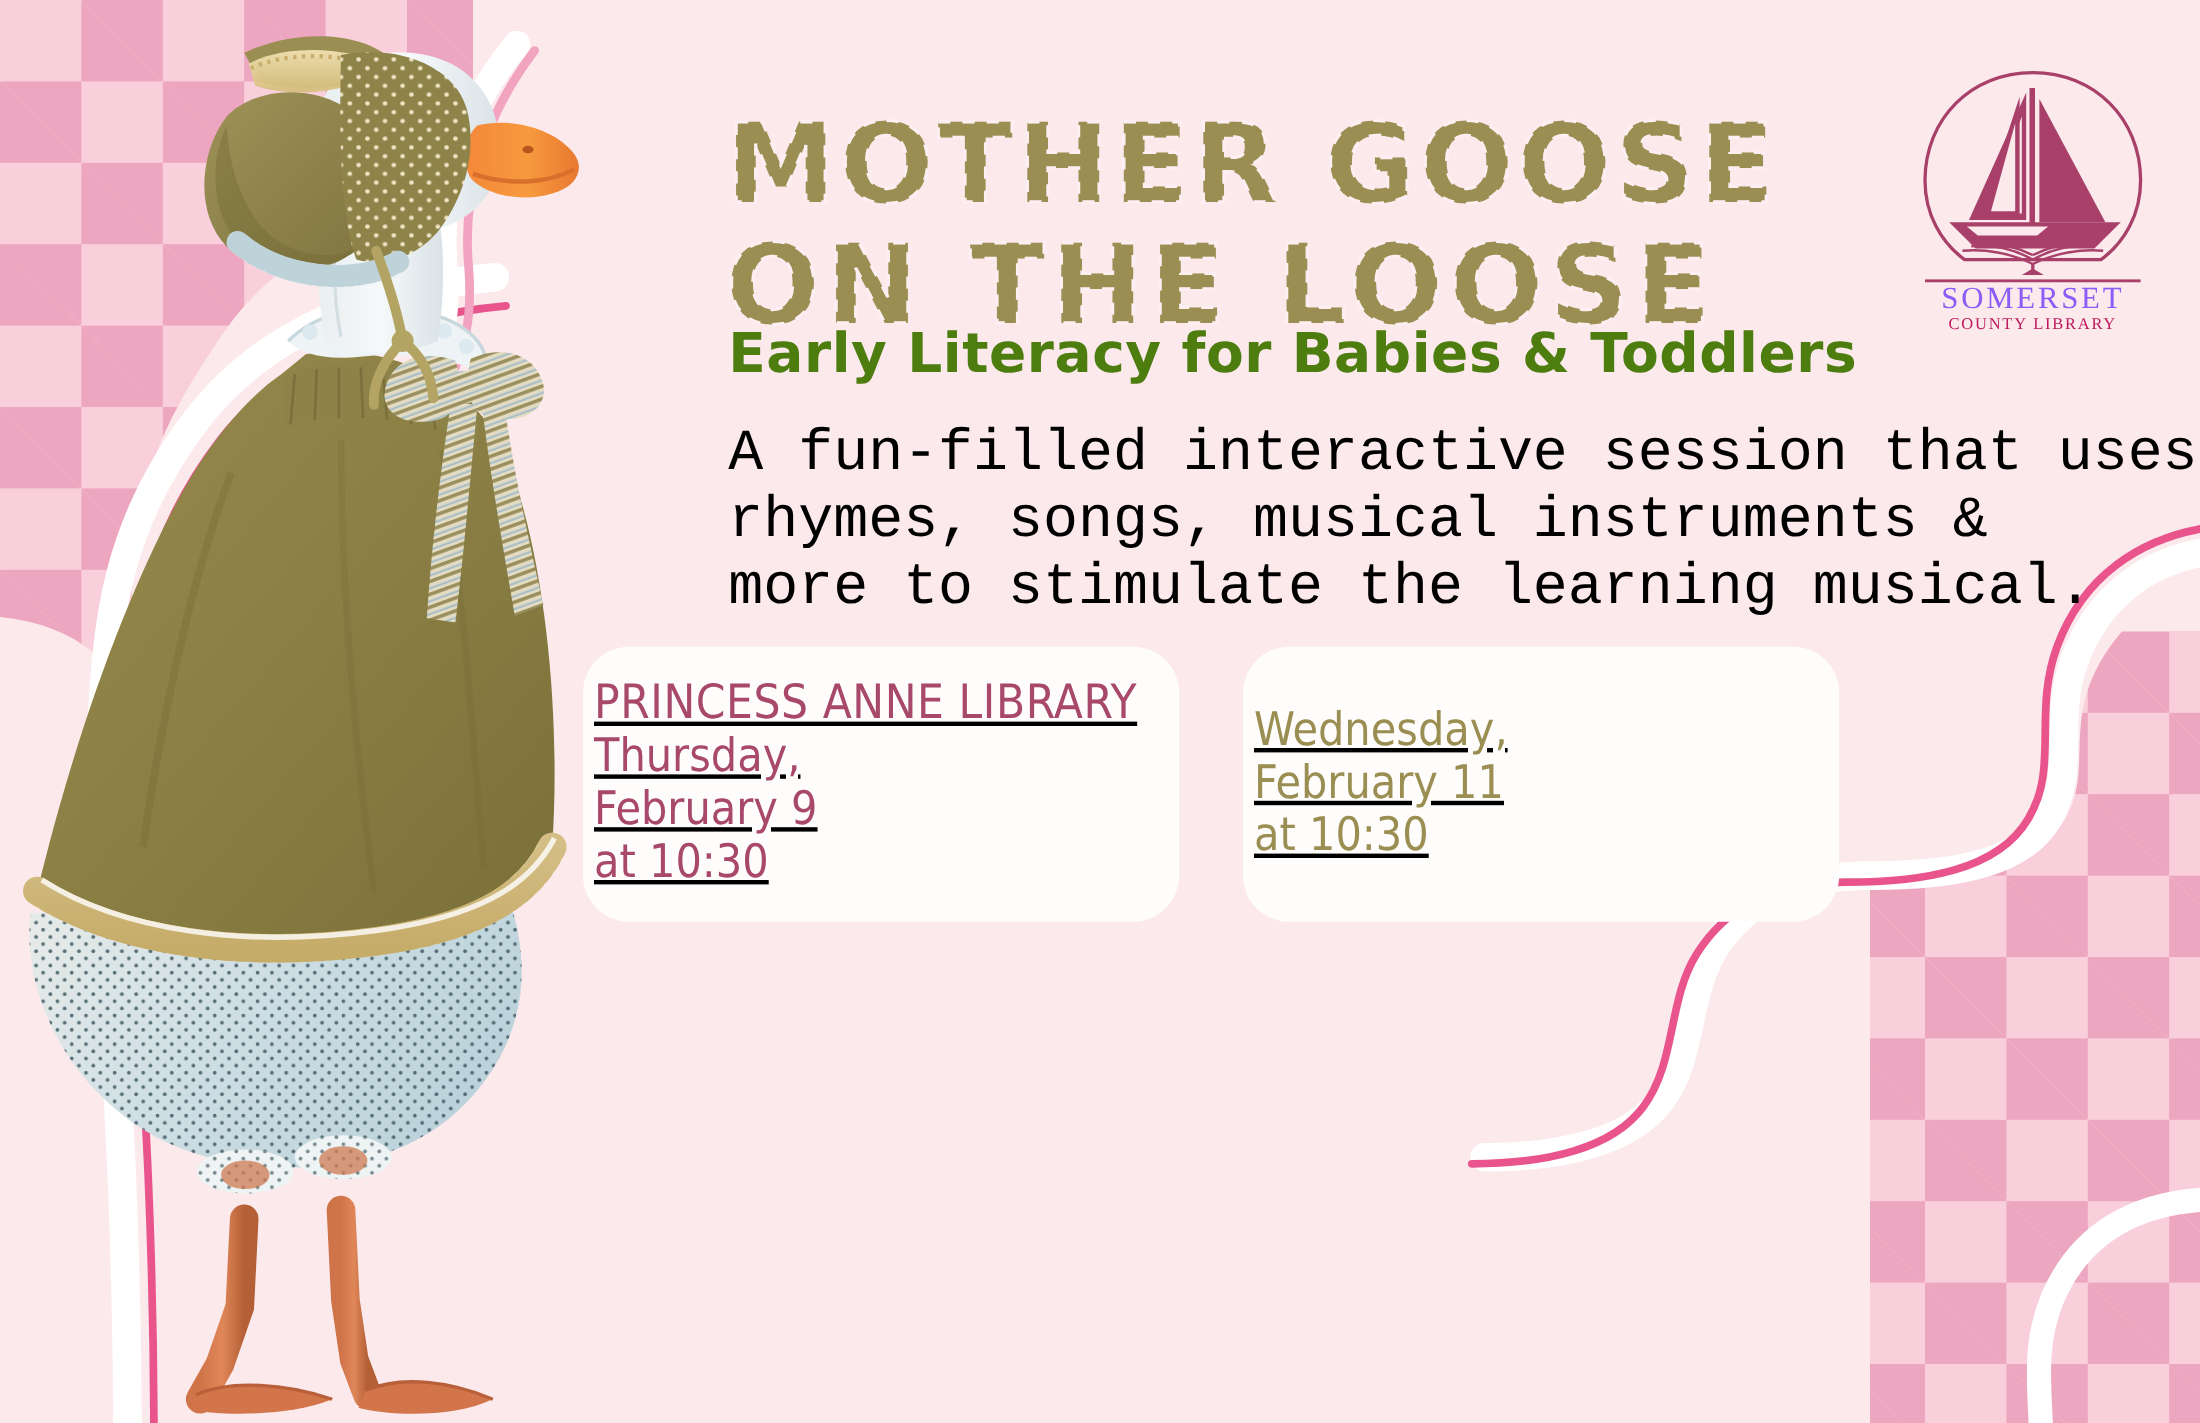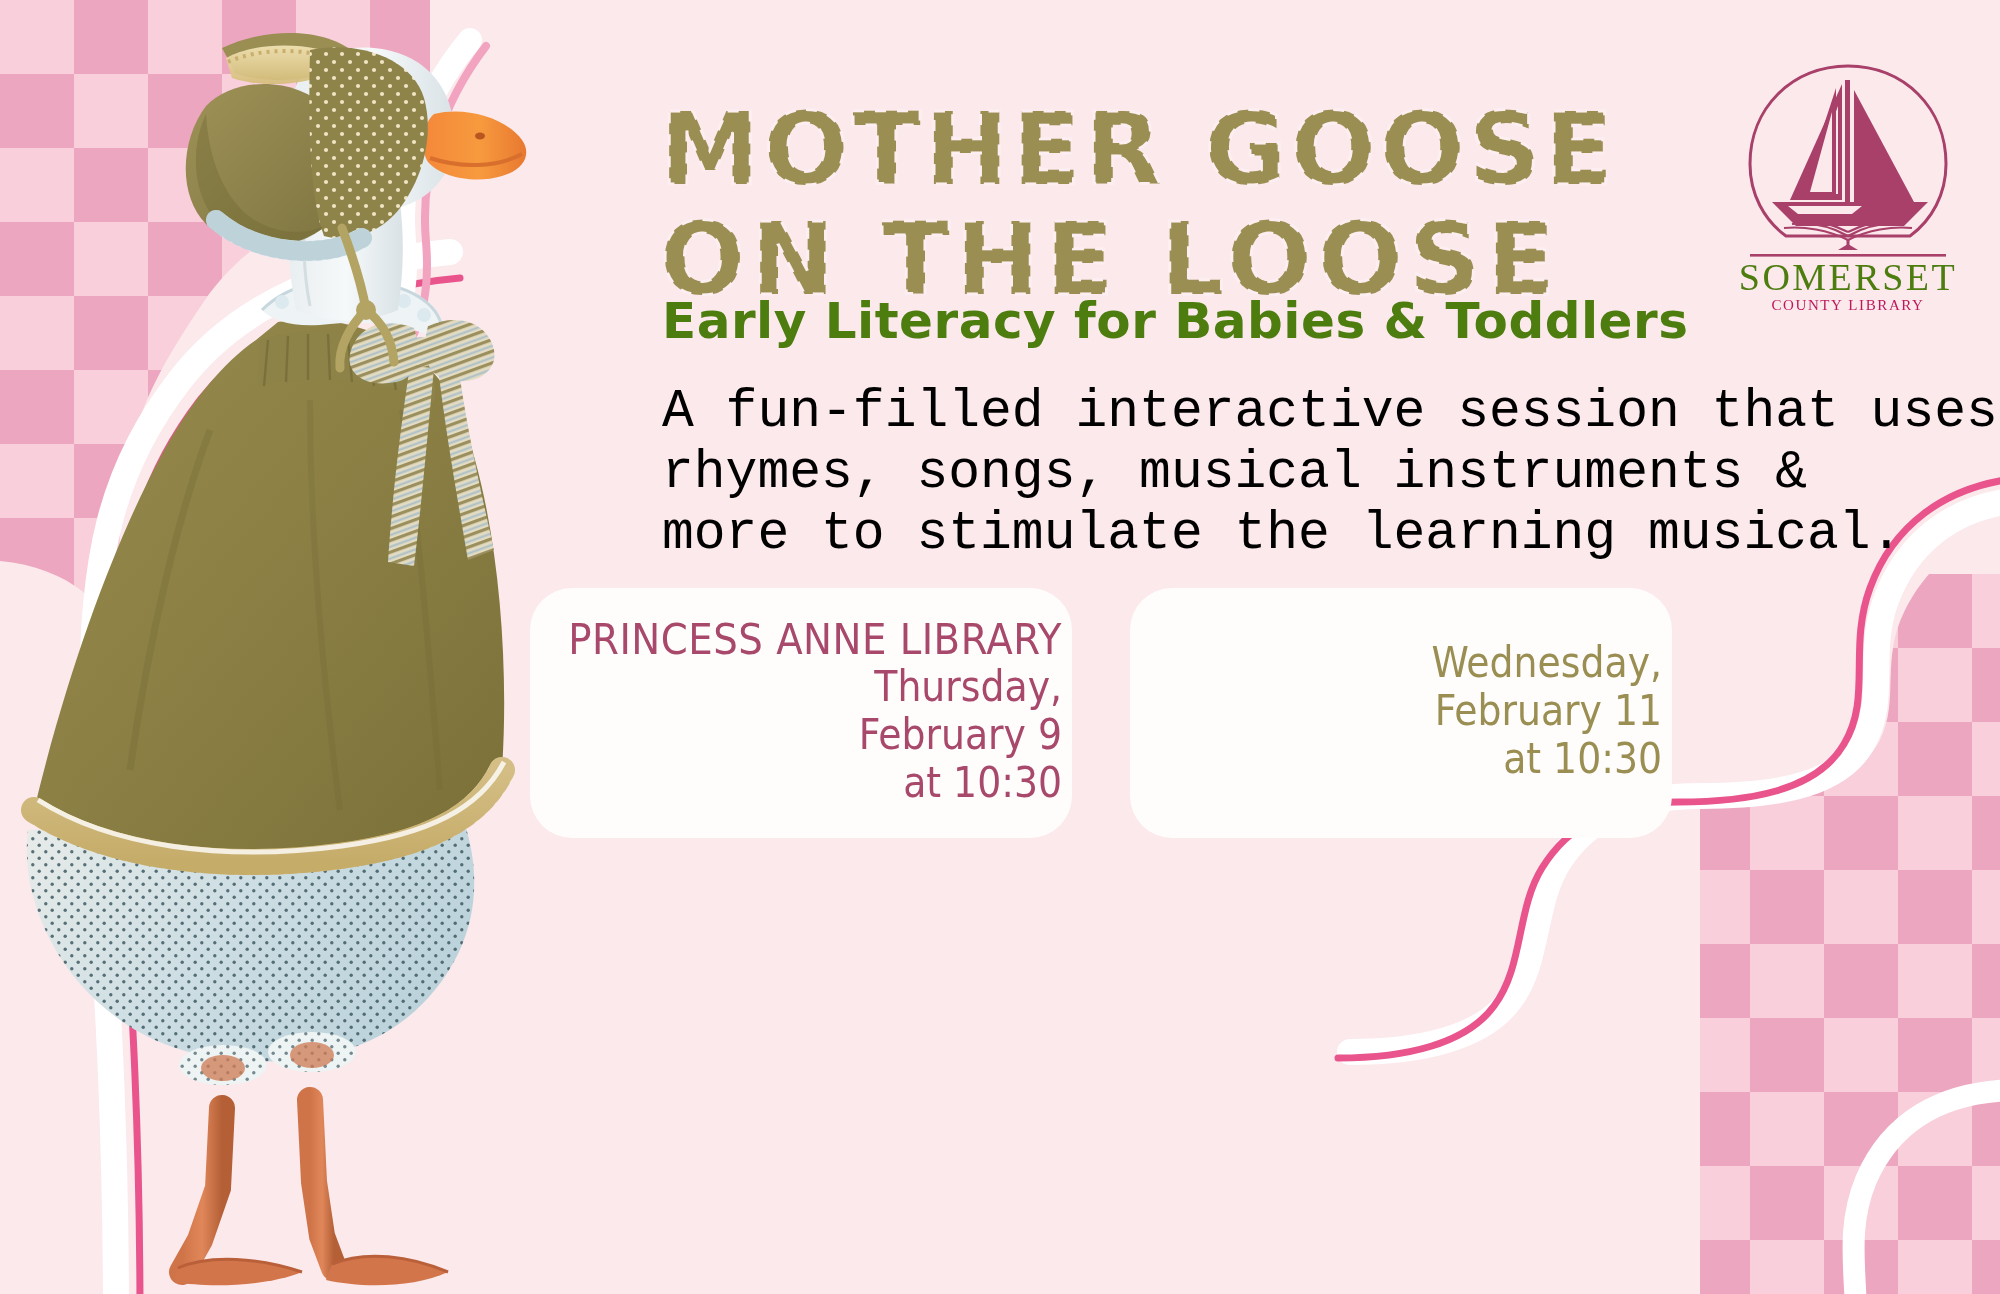--- a/index.html
+++ b/index.html
@@ -91,23 +91,24 @@
     display:flex;
     gap:58px;
   }
   .card{
     width:542px;
     height:250px;
     background:#fffdfc;
     border-radius:42px;
     display:flex;
     flex-direction:column;
-    align-items:flex-end;
+    align-items:flex-start;
     justify-content:center;
     padding:14px 10px 18px;
+    text-decoration:underline;
   }
   .card .venue{
     font-family:"DejaVu Sans Condensed","DejaVu Sans", sans-serif;
     font-size:43px;
     font-weight:400;
     letter-spacing:0.5px;
     line-height:1.12;
     white-space:nowrap;
   }
   .card .line{
@@ -127,23 +128,23 @@
     position:absolute;
     right:36px;
     top:54px;
     width:232px;
     text-align:center;
   }
   #logo .mark{display:block;width:232px;height:208px;}
   #logo .name{
     display:block;
     font-family:"Liberation Serif", serif;
-    font-size:38px;
+    font-size:28px;
     letter-spacing:2.5px;
-    color:#4d7c0f;
+    color:#8b5cf6;
     line-height:1.02;
     margin-top:-4px;
   }
   #logo .sub{
     display:block;
     font-family:"Liberation Serif", serif;
     font-size:15px;
     letter-spacing:1.6px;
     color:#be185d;
     line-height:1.1;

